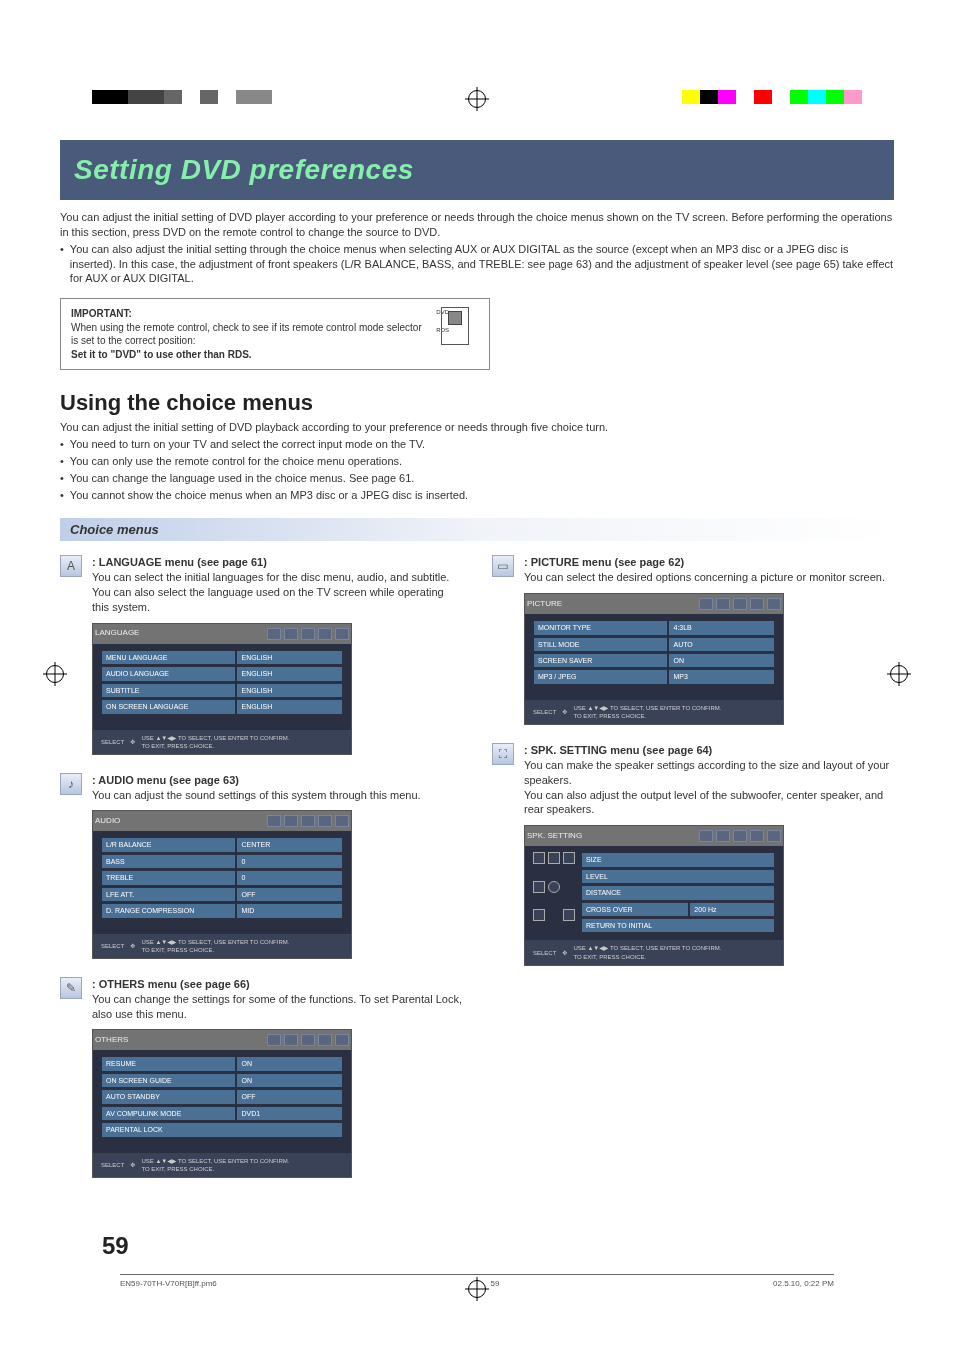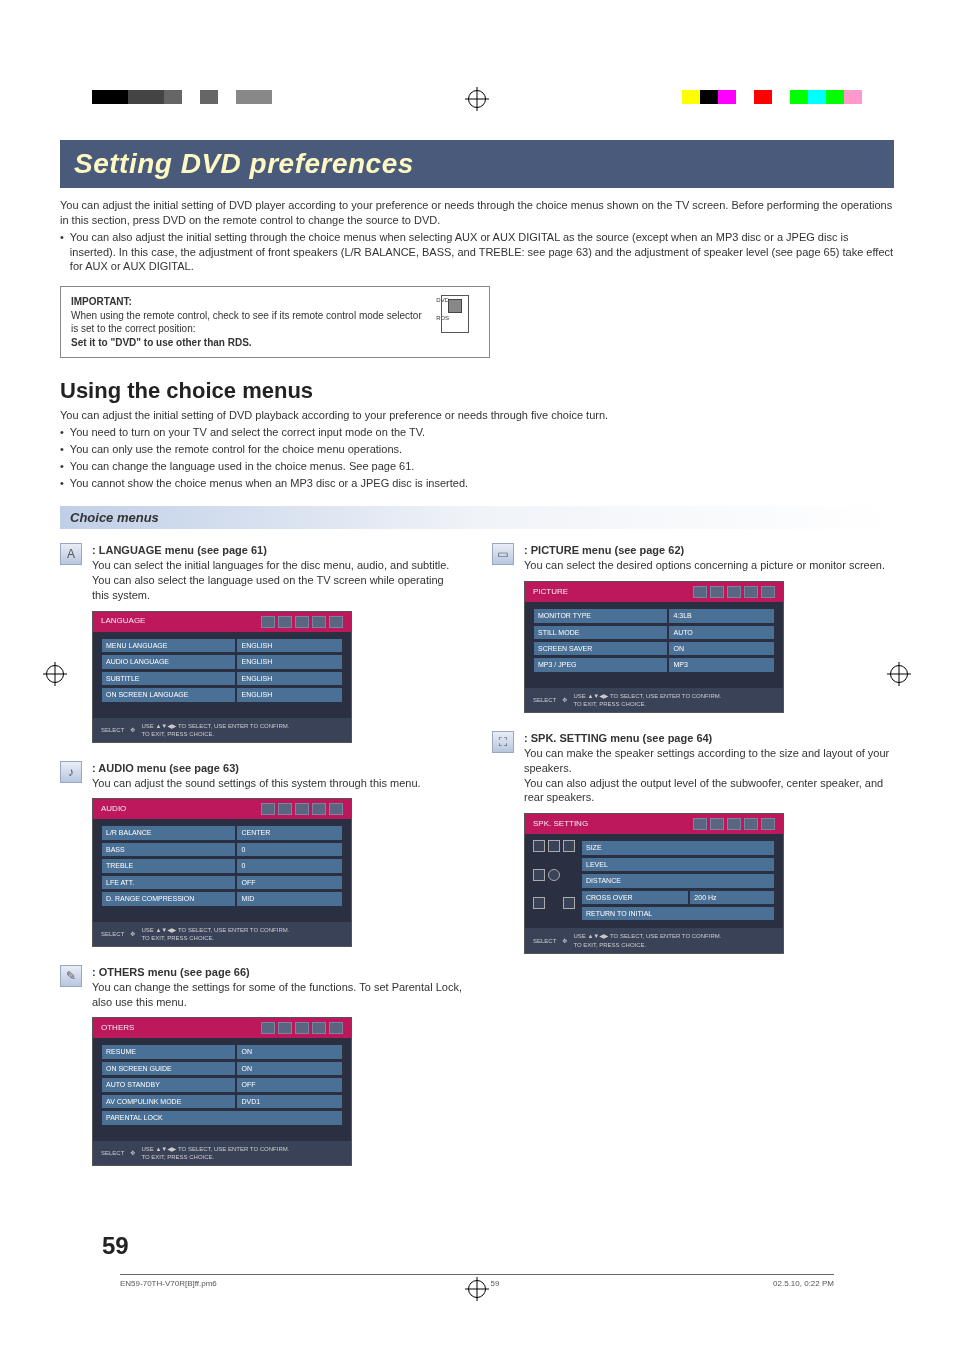--- a/index.html
+++ b/index.html
@@ -15,21 +15,21 @@
   .reg-sym::after { top: 50%; left: -4px; right: -4px; height: 1px; transform: translateY(-50%); }
   .side-mark { position: absolute; top: 50%; transform: translateY(-50%); }
   .side-mark.left { left: 46px; }
   .side-mark.right { right: 46px; }
   .color-bar { position: absolute; top: 90px; display: flex; height: 14px; }
   .color-bar.left { left: 92px; }
   .color-bar.right { right: 92px; }
   .color-bar span { width: 18px; height: 14px; display: inline-block; }
 
   .content { margin-top: 60px; }
-  .title-bar { background: #4a5a7a; color: #fef9c3; padding: 8px 14px; font-size: 28px; font-weight: bold; font-style: italic; letter-spacing: 0.5px; }
+  .title-bar { background: #4a5a7a; color: #86efac; padding: 14px 14px; font-size: 28px; font-weight: bold; font-style: italic; letter-spacing: 0.5px; }
   .intro { font-size: 11px; margin-top: 10px; line-height: 1.35; }
   .bullet-line { display: flex; gap: 6px; font-size: 11px; line-height: 1.35; margin-top: 2px; }
   .bullet-line .dot { flex: 0 0 auto; }
 
   .important-box { border: 1px solid #888; margin-top: 12px; padding: 8px 10px; display: flex; gap: 10px; align-items: flex-start; width: 430px; font-size: 10px; }
   .important-box .txt { flex: 1; line-height: 1.35; }
   .important-box .switch { width: 44px; flex: 0 0 auto; }
   .switch-body { border: 1px solid #555; width: 28px; height: 38px; position: relative; margin-left: 6px; }
   .switch-knob { position: absolute; top: 3px; left: 6px; right: 6px; height: 14px; background: #888; border: 1px solid #444; }
   .switch-lbl { font-size: 6px; position: absolute; right: 30px; }
@@ -42,21 +42,21 @@
   .columns { display: flex; gap: 30px; margin-top: 14px; }
   .col { flex: 1; }
 
   .menu-item { display: flex; gap: 10px; margin-bottom: 18px; }
   .menu-icon { width: 22px; height: 22px; flex: 0 0 auto; background: linear-gradient(#e8eef7,#b8c6e0); border: 1px solid #9aa7c0; display: flex; align-items: center; justify-content: center; font-size: 12px; color: #555; }
   .menu-body { flex: 1; font-size: 11px; line-height: 1.35; }
   .menu-body .mh { font-weight: bold; }
   .colon { font-weight: bold; }
 
   .osd { width: 260px; margin-top: 8px; font-size: 7px; color: #ddd; background: #2a3042; border: 1px solid #555; }
-  .osd-header { display: flex; justify-content: space-between; align-items: center; padding: 4px 8px; background: #be185d; }
+  .osd-header { display: flex; justify-content: space-between; align-items: center; padding: 4px 2px; background: #737373; }
   .osd-header .tabs { display: flex; gap: 3px; }
   .osd-header .tab { width: 14px; height: 12px; background: #5a6580; border: 1px solid #7885a0; }
   .osd-header .ttl { color: #eee; font-size: 8px; }
   .osd-table { padding: 6px 8px 14px 8px; }
   .osd-row { display: flex; margin-bottom: 1px; }
   .osd-row .k { flex: 1.3; background: #4a7096; padding: 2px 4px; border: 1px solid #2a3042; font-size: 7px; color: #fff; }
   .osd-row .v { flex: 1; background: #4a7096; padding: 2px 4px; border: 1px solid #2a3042; font-size: 7px; color: #fff; }
   .osd-footer { background: #3a4258; padding: 4px 8px; display: flex; gap: 6px; align-items: center; font-size: 6px; color: #ccc; }
   .osd-footer .btn { font-size: 6px; }
 

